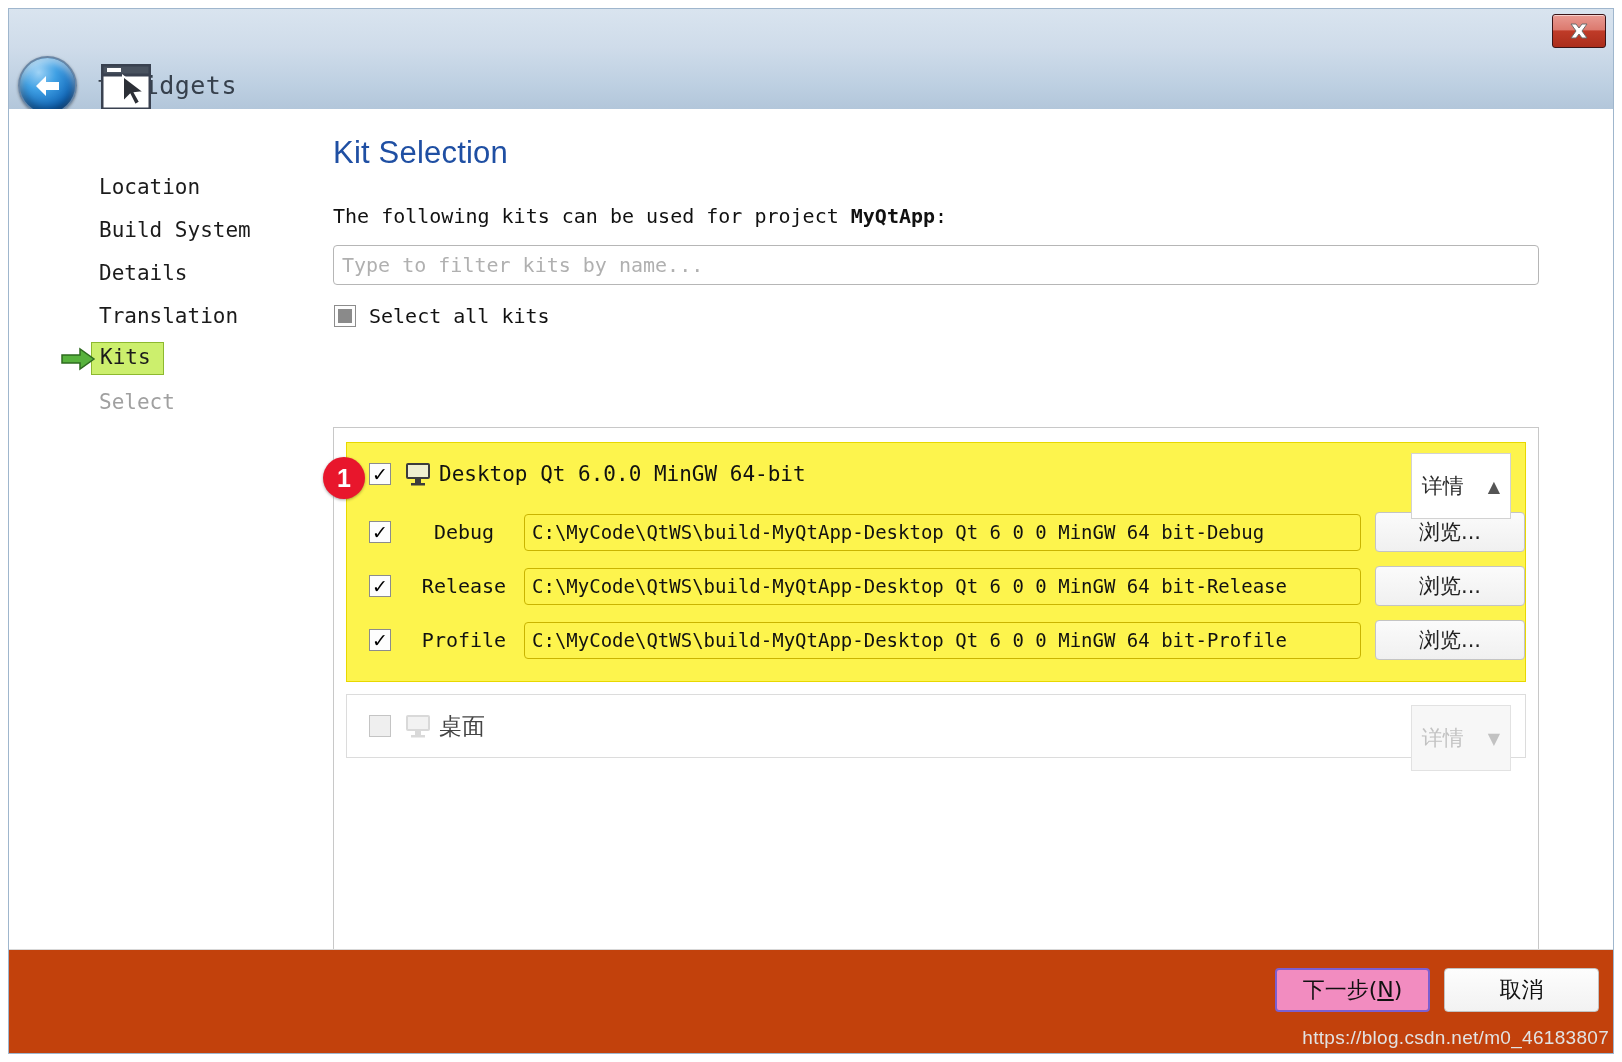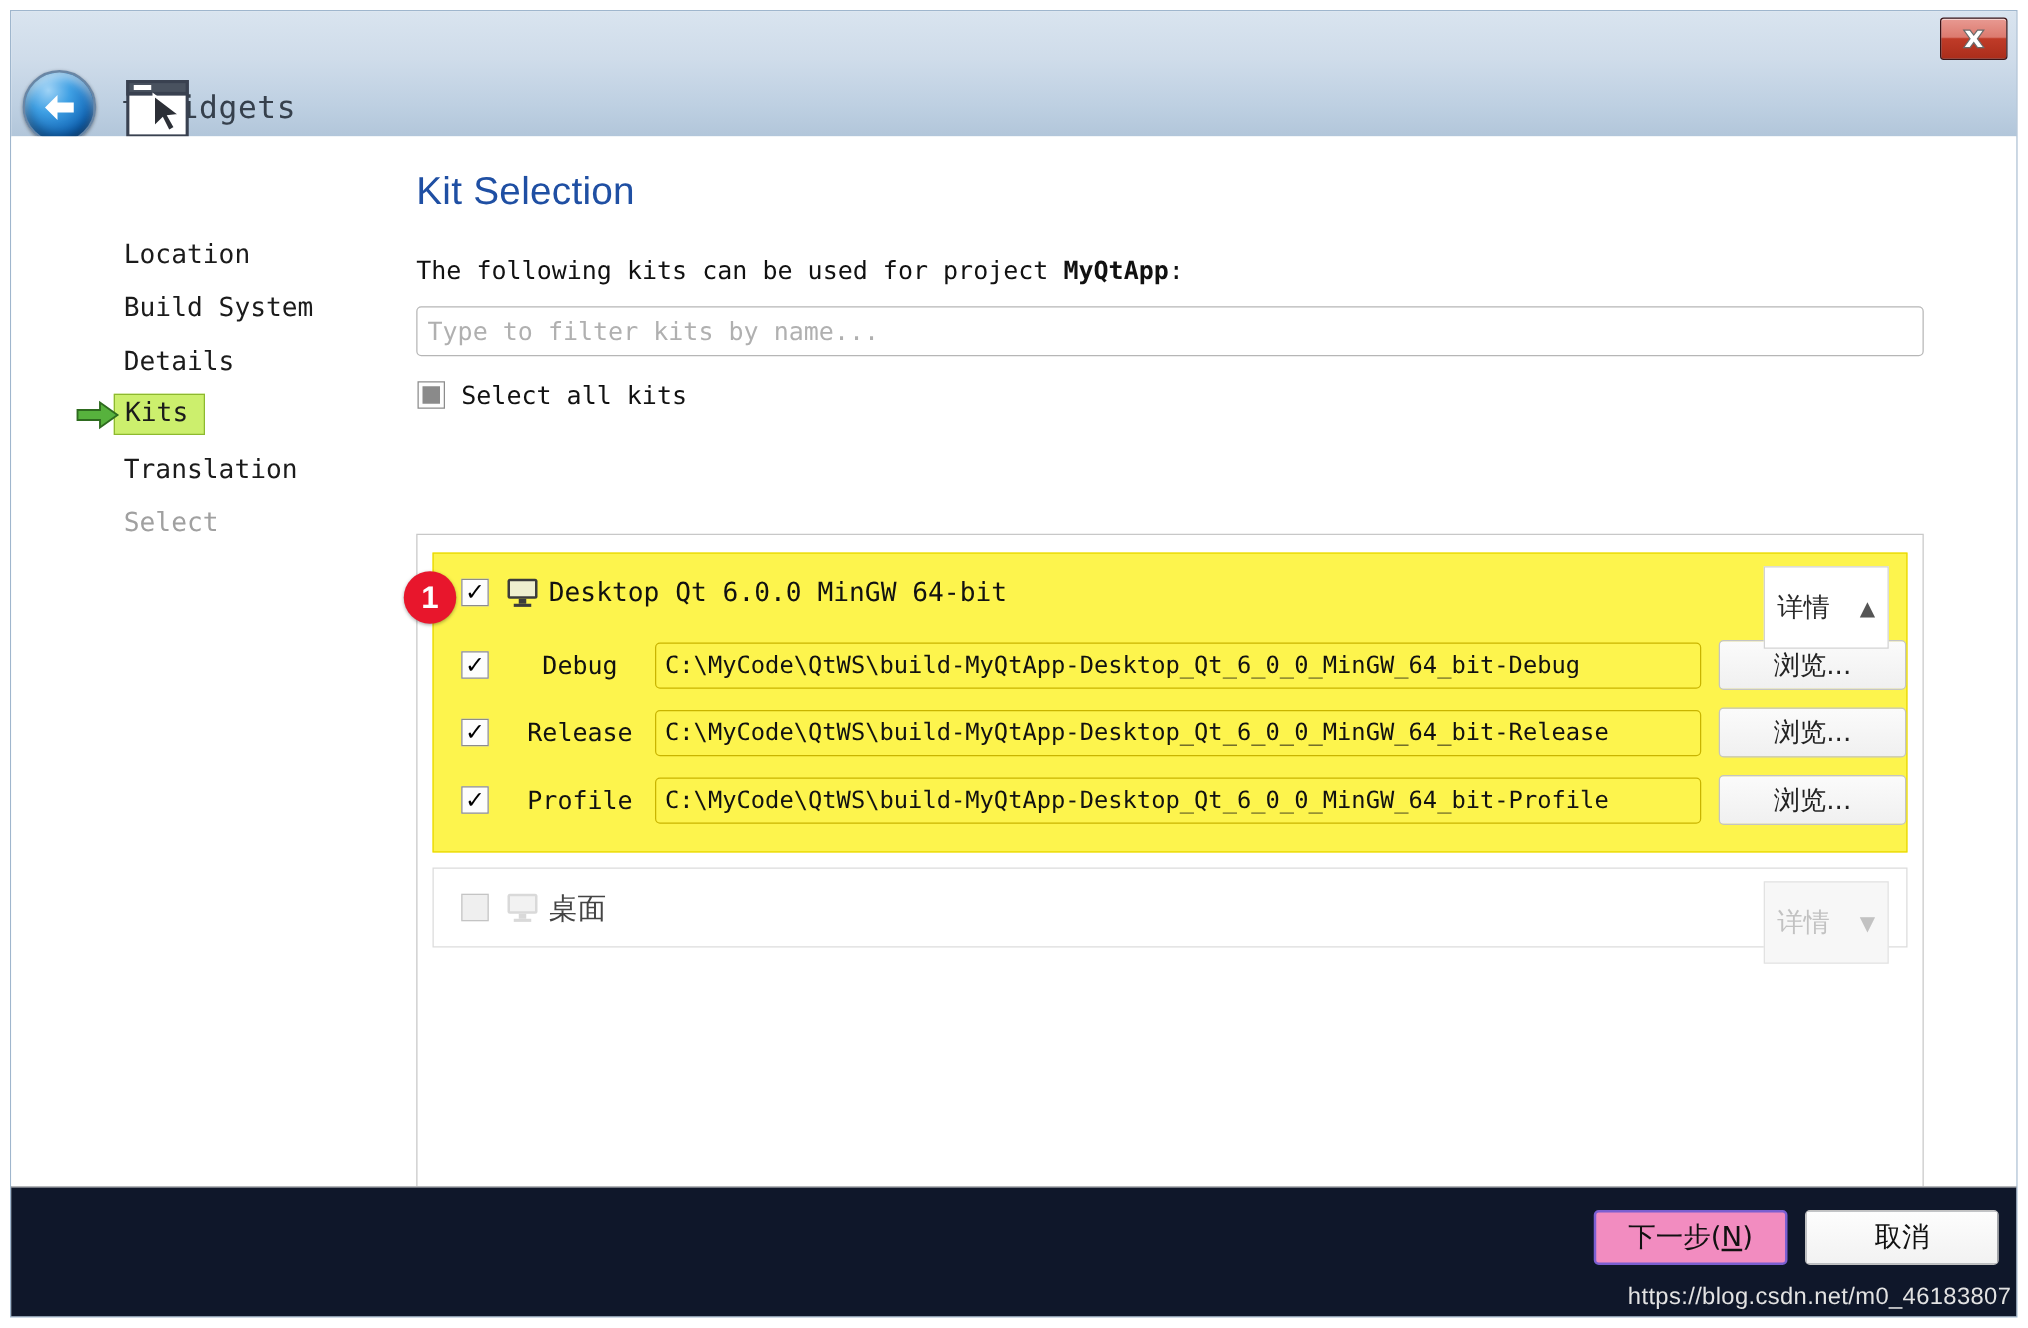--- a/index.html
+++ b/index.html
@@ -74,21 +74,21 @@
   
   #content {
     position: absolute;
     left: 0; top: 100px; right: 0; bottom: 103px;
     background: #ffffff;
   }
 
   
   #sidebar {
     position: absolute;
-    left: 38px; top: 72px;
+    left: 38px; top: 56px;
     width: 250px;
   }
   .nav-item {
     position: relative;
     height: 43px;
     display: flex;
     align-items: center;
     padding-left: 52px;
     font-family: "DejaVu Sans Mono", monospace;
     font-size: 21px;
@@ -295,21 +295,21 @@
     display: flex; align-items: center; justify-content: center;
     box-shadow: 0 1px 3px rgba(0,0,0,.35);
     z-index: 5;
   }
 
   
   #footer {
     position: absolute;
     left: 0; right: 0; bottom: 0;
     height: 103px;
-    background: #0f172a;
+    background: #c2410c;
     border-top: 1px solid #d7d7d7;
     padding-left: 31px;
   }
   #footer-buttons {
     position: absolute;
     right: 14px; top: 18px;
     display: flex; gap: 14px;
   }
   .footer-btn {
     width: 155px; height: 44px;
@@ -379,29 +379,29 @@
       </div>
 
       <div class="nav-item">
         <span class="nav-label-box">Build System</span>
       </div>
 
       <div class="nav-item">
         <span class="nav-label-box">Details</span>
       </div>
 
+      <div class="nav-item">
+        <span class="nav-label-box">Translation</span>
+      </div>
+
       <div class="nav-item current">
         <svg class="nav-arrow" viewBox="0 0 36 24">
           <path d="M2 8 L20 8 L20 2 L34 12 L20 22 L20 16 L2 16 Z" fill="#57b23d" stroke="#2e6b1f" stroke-width="1.5"></path>
         </svg>
         <span class="nav-label-box">Kits</span>
-      </div>
-
-      <div class="nav-item">
-        <span class="nav-label-box">Translation</span>
       </div>
 
       <div class="nav-item disabled">
         <span class="nav-label-box">Select</span>
       </div>
     </div>
 
     <div id="pane">
 
       <div id="page-title">Kit Selection</div>

